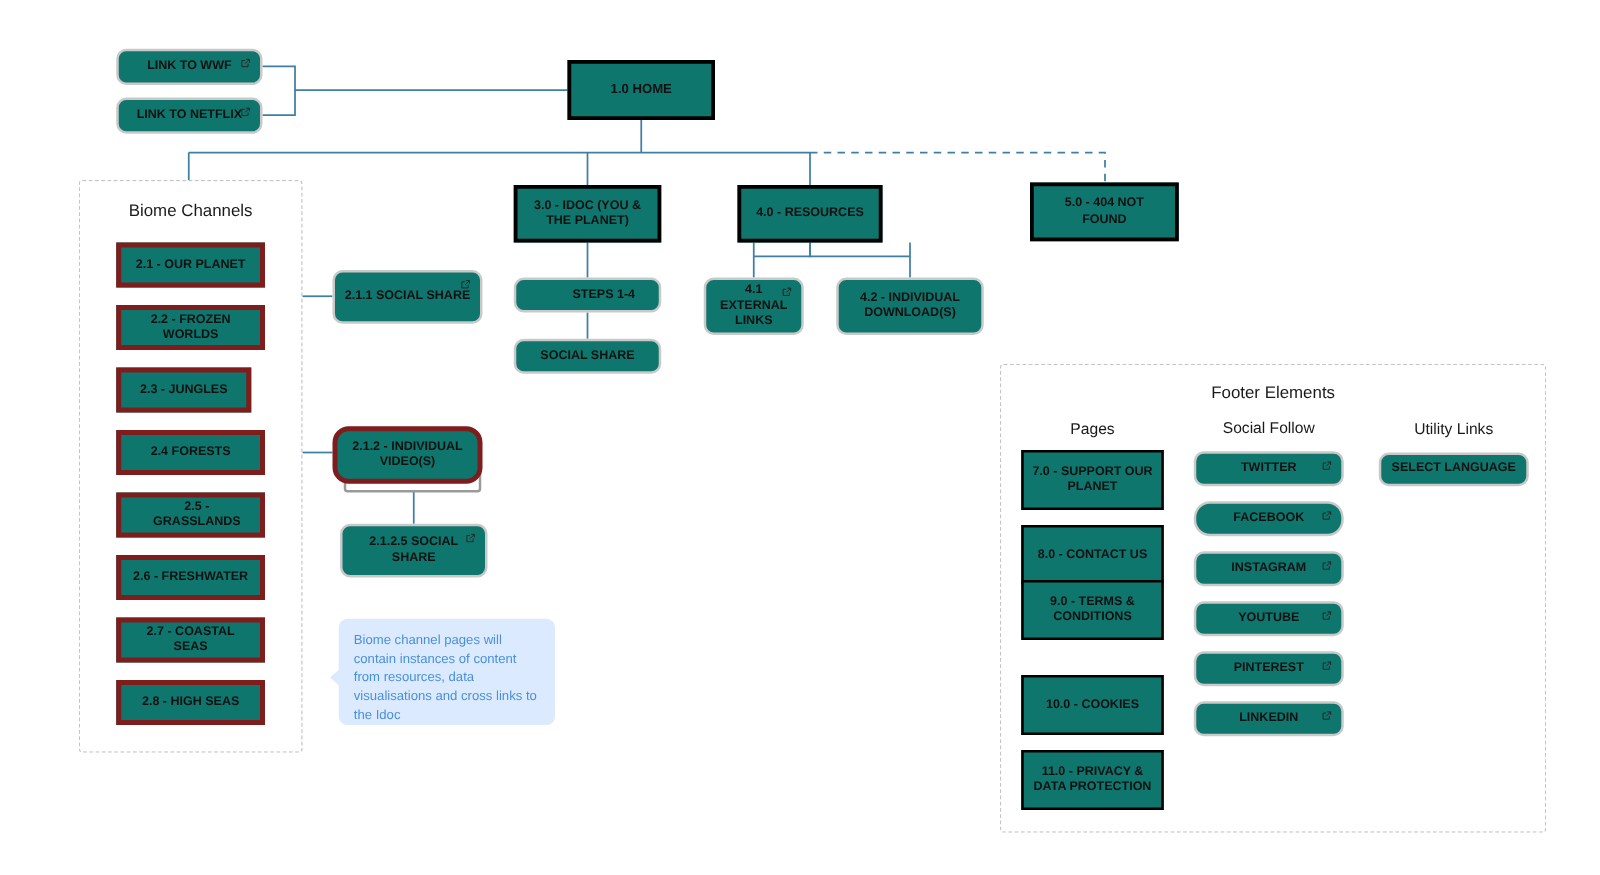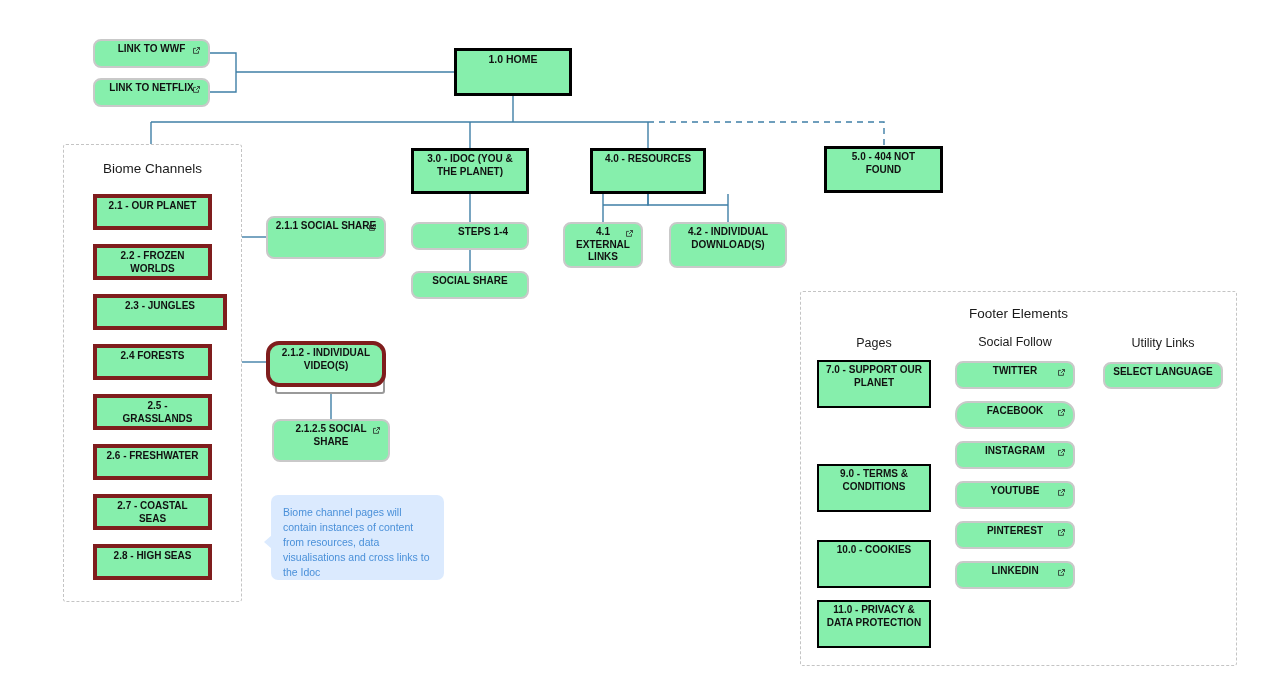--- a/index.html
+++ b/index.html
@@ -10,27 +10,27 @@
     overflow: hidden;
   }
   #canvas { position: relative; width: 1280px; height: 700px; }
 
   
   #wires { position: absolute; left: 0; top: 0; width: 1280px; height: 700px; pointer-events: none; }
 
   
   .node {
     position: absolute;
-    display: flex; align-items: flex-start; justify-content: center;
+    display: flex; align-items: center; justify-content: center;
     text-align: center;
     font-weight: bold;
     font-size: 10px;
     line-height: 1.25;
     color: #111111;
-    background: #86efac;
+    background: #0f766e;
     padding: 2px 6px;
   }
   .node.black   { border: 3px solid #000000; }
   .node.gray    { border: 4px solid #7f1d1d; }
   .node.rounded { border: 2px solid #c9c9c9; border-radius: 8px; }
   .node.blackthin { border: 2.5px solid #000000; }
 
   
   .ext {
     position: absolute; top: 5px; right: 7px;
@@ -151,21 +151,21 @@
   <div class="group" style="left:63px; top:144px; width:179px; height:458px;">
     <div class="group-title" style="top:16px;">Biome Channels</div>
   </div>
 
   <div class="node gray" style="left:93px; top:194px; width:119px; height:36px;">
     <span>2.1 - OUR PLANET</span>
   </div>
   <div class="node gray" style="left:93px; top:244px; width:119px; height:36px;">
     <span>2.2 - FROZEN WORLDS</span>
   </div>
-  <div class="node gray" style="left:93px; top:294px; width:134px; height:36px;">
+  <div class="node gray" style="left:93px; top:294px; width:108px; height:36px;">
     <span>2.3 - JUNGLES</span>
   </div>
   <div class="node gray" style="left:93px; top:344px; width:119px; height:36px;">
     <span>2.4 FORESTS</span>
   </div>
   <div class="node gray" style="left:93px; top:394px; width:119px; height:36px;padding-left:16px;">
     <span>2.5 - GRASSLANDS</span>
   </div>
   <div class="node gray" style="left:93px; top:444px; width:119px; height:36px;">
     <span>2.6 - FRESHWATER</span>
@@ -238,20 +238,23 @@
     <div class="group-title" style="top:14px;">Footer Elements</div>
   </div>
 
   <div class="col-title" style="left:814px; top:336px; width:120px;">Pages</div>
   <div class="col-title" style="left:955px; top:335px; width:120px;">Social Follow</div>
   <div class="col-title" style="left:1103px; top:336px; width:120px;">Utility Links</div>
 
   <div class="node blackthin" style="left:817px; top:360px; width:114px; height:48px;">
     <span>7.0 - SUPPORT OUR PLANET</span>
   </div>
+  <div class="node blackthin" style="left:817px; top:420px; width:114px; height:48px;">
+    <span>8.0 - CONTACT US</span>
+  </div>
   <div class="node blackthin" style="left:817px; top:464px; width:114px; height:48px;">
     <span>9.0 - TERMS &amp; CONDITIONS</span>
   </div>
   <div class="node blackthin" style="left:817px; top:540px; width:114px; height:48px;">
     <span>10.0 - COOKIES</span>
   </div>
   <div class="node blackthin" style="left:817px; top:600px; width:114px; height:48px;">
     <span>11.0 - PRIVACY &amp; DATA PROTECTION</span>
   </div>
 

